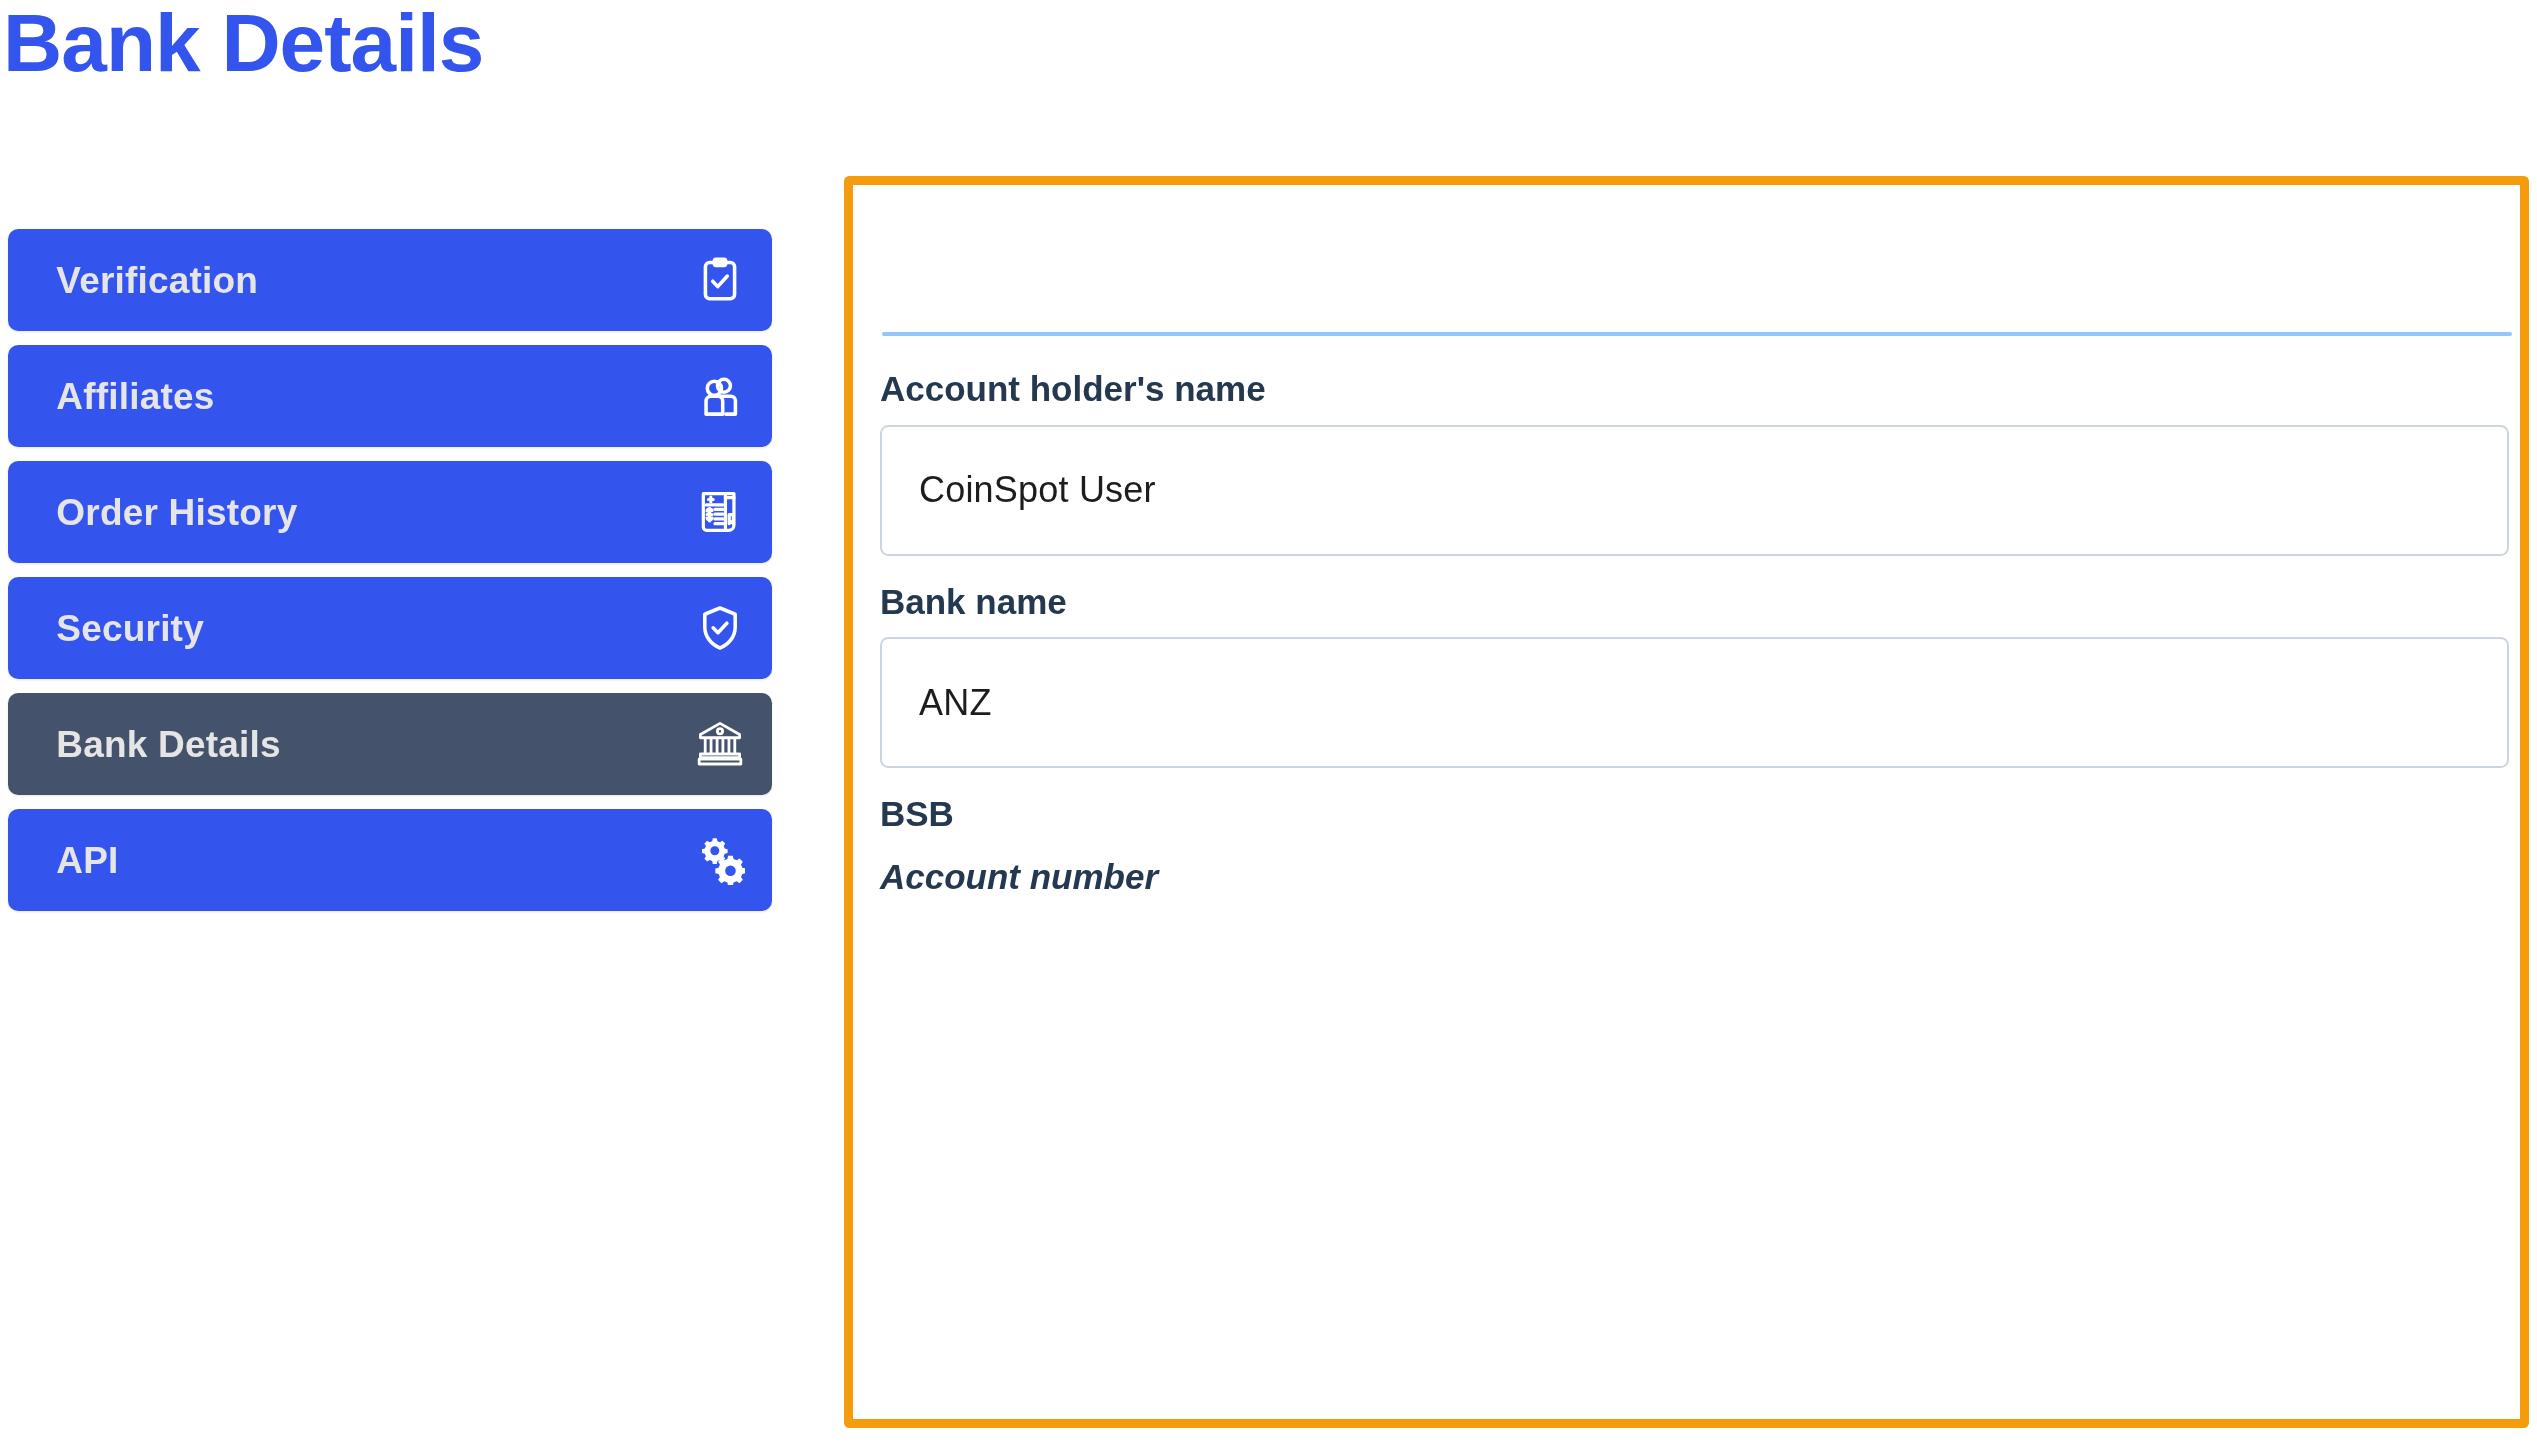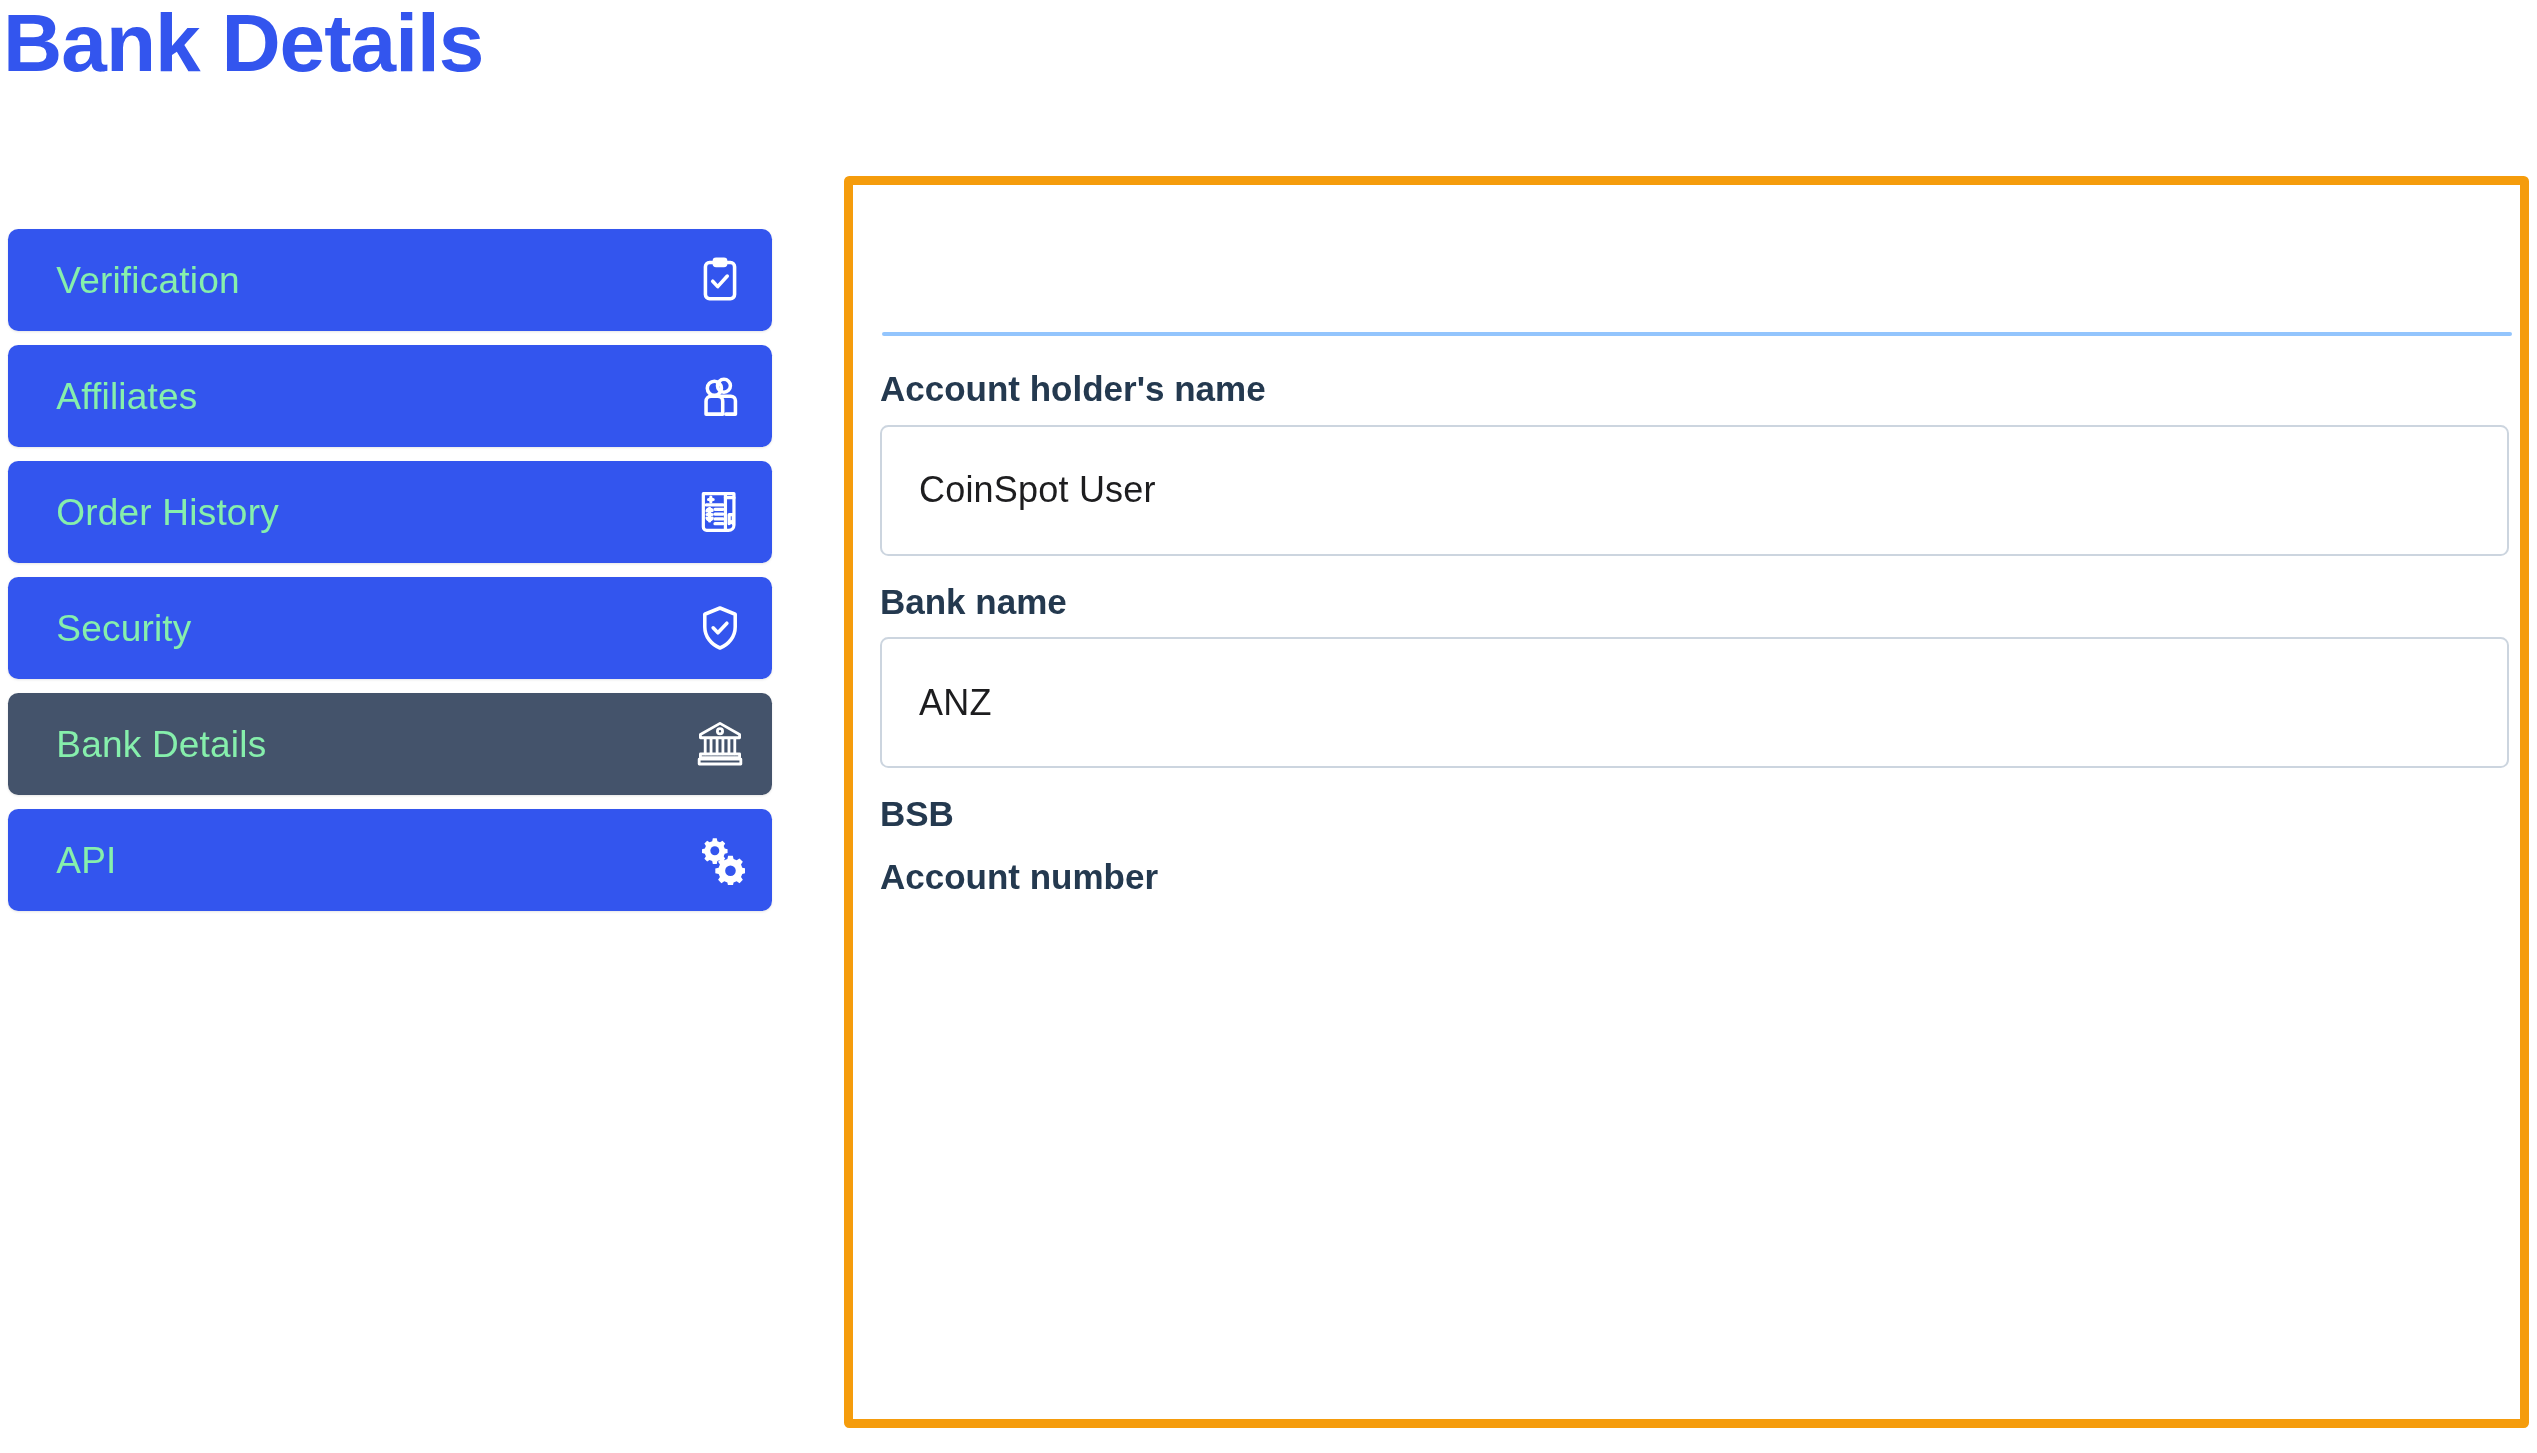--- a/index.html
+++ b/index.html
@@ -47,23 +47,23 @@
     display: flex;
     align-items: center;
     justify-content: space-between;
     padding: 0 27px 0 48px;
     box-shadow: 0 1px 2.6px rgba(0,0,0,0.10);
   }
   .nav-item.active {
     background: #44536b;
   }
   .nav-label {
-    color: #86efac;
+    color: #e5e5e5;
     font-size: 37px;
-    font-weight: 400;
+    font-weight: 700;
     letter-spacing: 0.2px;
     line-height: 1;
     white-space: nowrap;
   }
   .nav-icon {
     width: 50px;
     height: 50px;
     display: flex;
     align-items: center;
     justify-content: center;
@@ -112,21 +112,21 @@
   }
 
   
   .form {
     position: absolute;
     left: 0;
     top: 186px;
     width: 1631px;
   }
   .field { margin-bottom: 28px; }
-  .field:last-child { margin-bottom: 8px; }
+  .field:last-child { margin-bottom: 8px; font-style: italic; }
   .field-label {
     font-size: 35px;
     font-weight: 700;
     color: #24394f;
     letter-spacing: 0px;
     line-height: 1;
     margin-bottom: 18.6px;
     white-space: nowrap;
   }
   .field-input {

